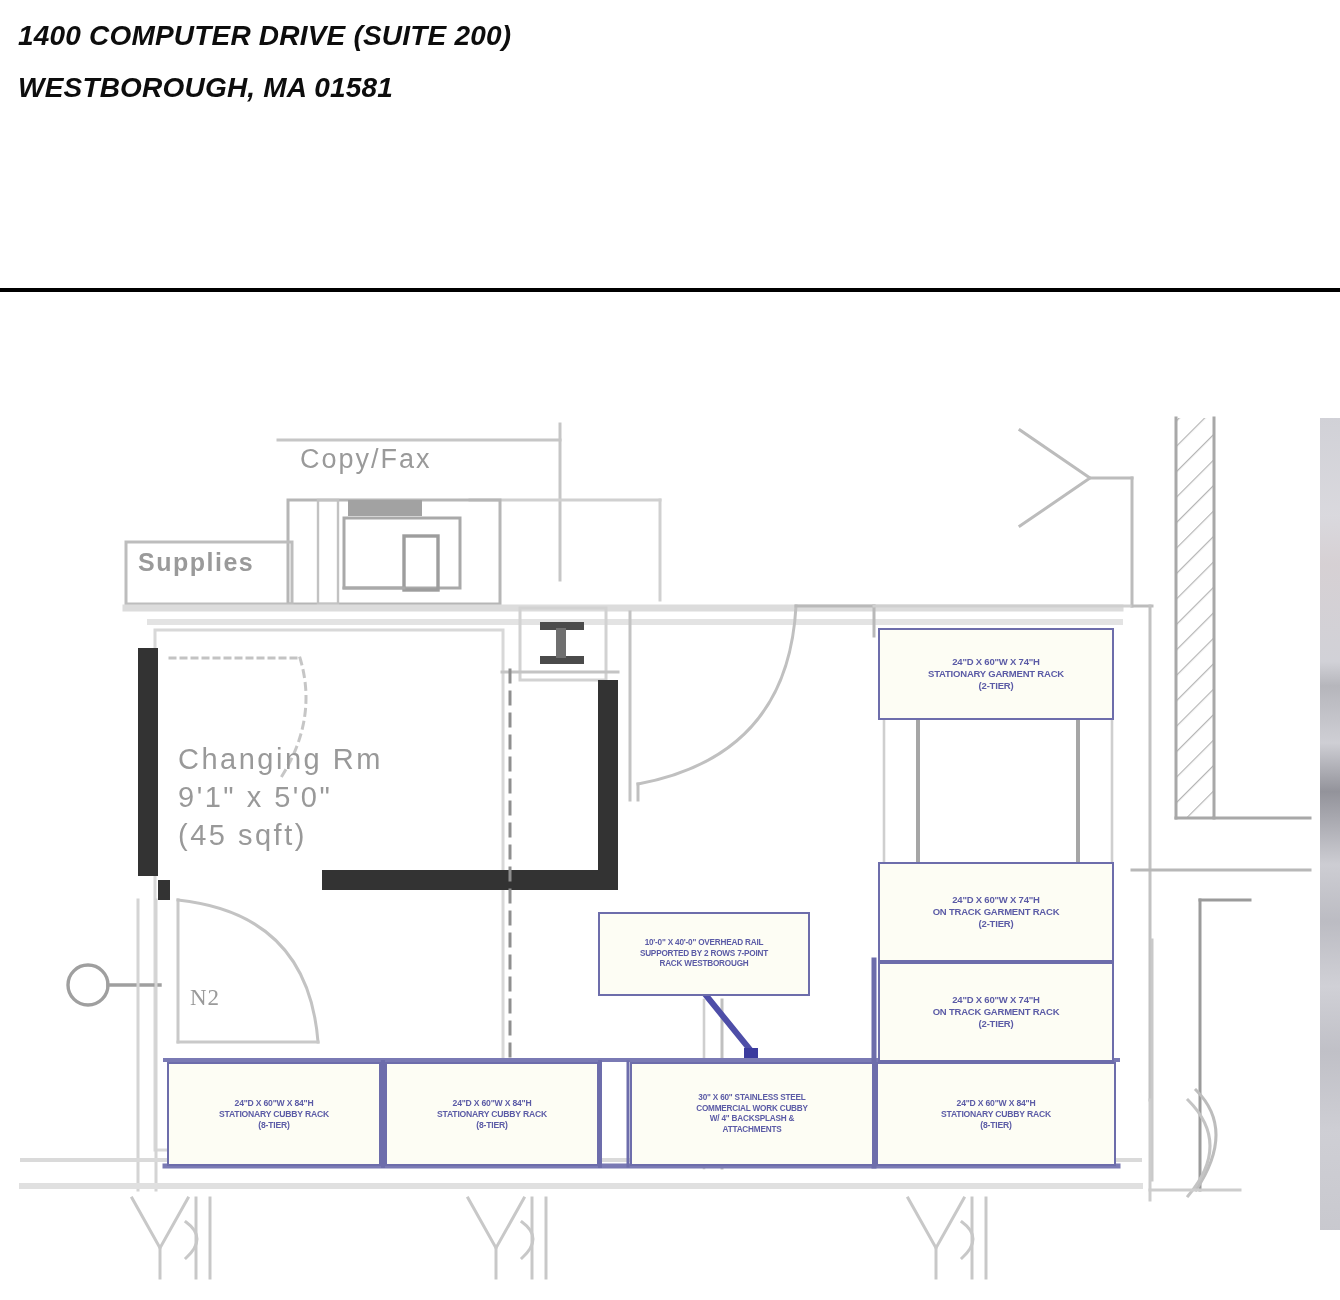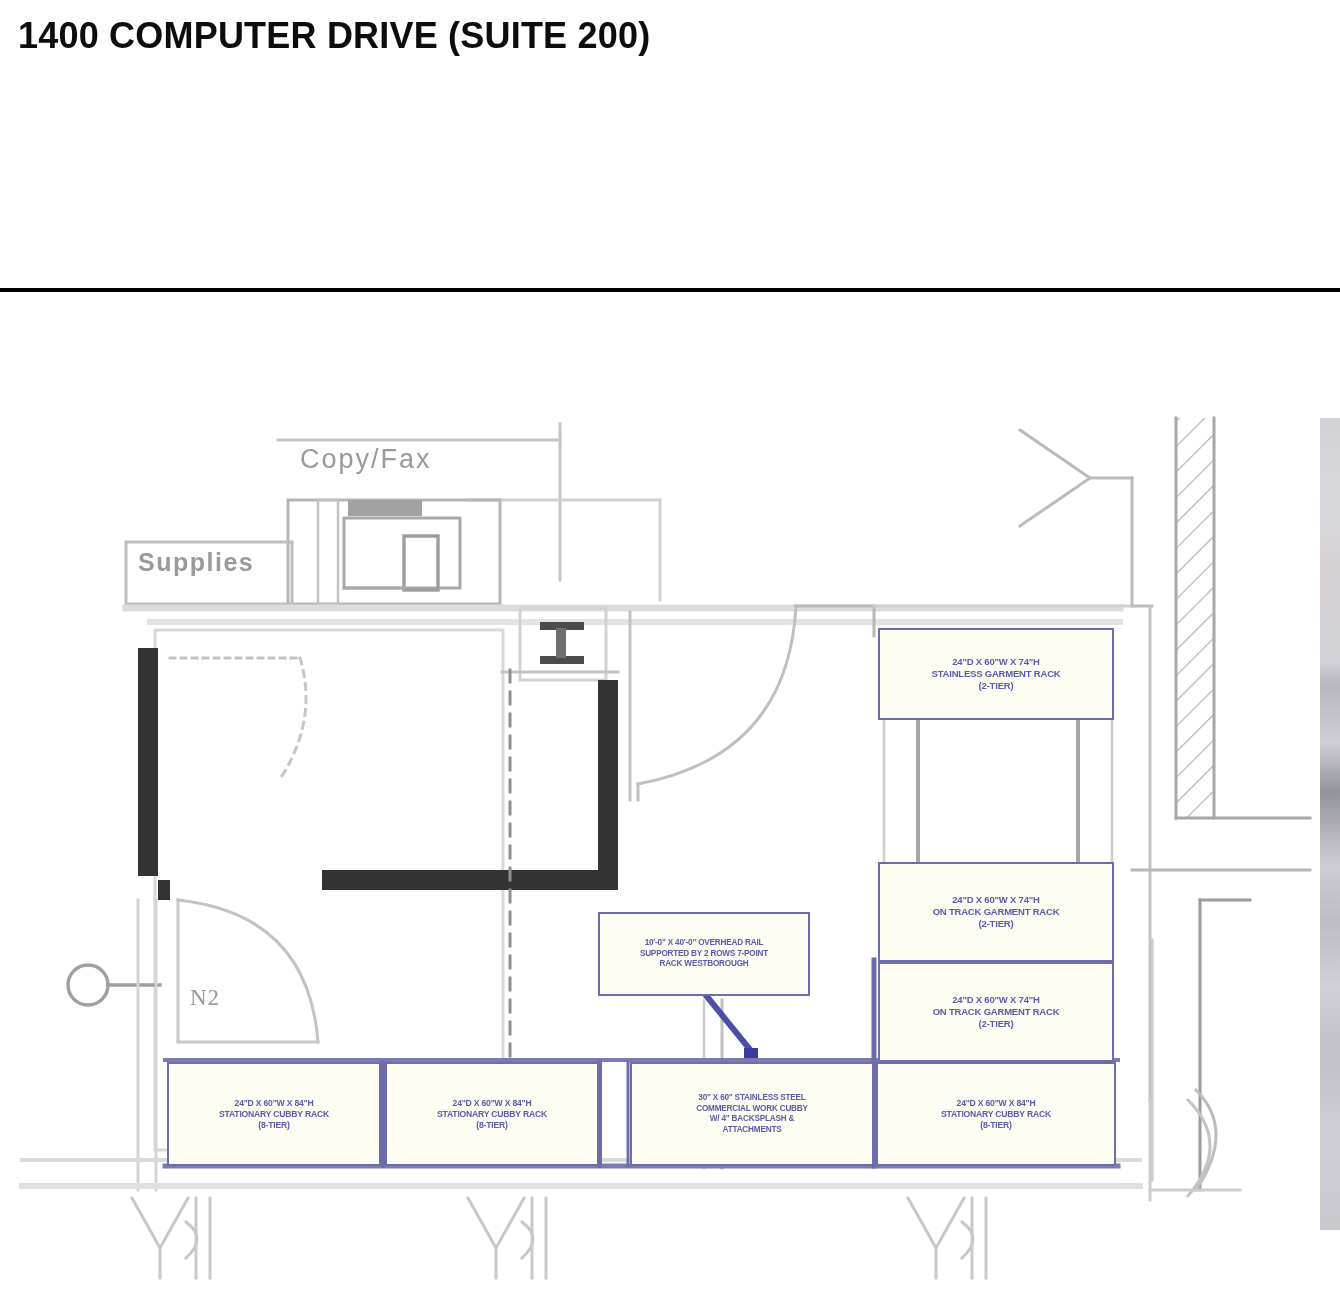--- a/index.html
+++ b/index.html
@@ -5,21 +5,21 @@
 <style>
   html,body{margin:0;padding:0;background:#ffffff;}
   body{
     width:1340px;height:1300px;position:relative;overflow:hidden;
     font-family:"Liberation Sans","DejaVu Sans",sans-serif;
   }
 
   
   #header{position:absolute;left:18px;top:10px;width:1100px;}
   .addr-line{
-    font-weight:600;font-size:36px;line-height:52px;
+    font-style:italic;font-weight:600;font-size:28px;line-height:52px;
     color:#0d0d0d;letter-spacing:0.2px;white-space:nowrap;
   }
 
   
   #divider{
     position:absolute;left:0px;top:288px;width:1340px;height:4px;
     background:#000000;
   }
 
   
@@ -60,20 +60,21 @@
       #c9c9d0 30%,#a9a9b0 33%,#c6c6cd 40%,#808089 46%,#c4c4cb 55%,
       #b0b0b8 62%,#c8c8cf 70%,#b5b5bd 78%,#c6c6cd 88%,#bfbfc6 100%);
     opacity:.85;
   }
 </style>
 </head>
 <body>
 
 <div id="header">
   <div class="addr-line">1400 COMPUTER DRIVE (SUITE 200)</div>
+  <div class="addr-line">WESTBOROUGH, MA 01581</div>
 </div>
 
 <div id="divider"></div>
 
 <div id="plan">
 
   <svg width="1340" height="880" viewBox="0 0 1340 880">
     <defs>
       <pattern id="hatch" patternUnits="userSpaceOnUse" width="18" height="18" patternTransform="rotate(45)">
         <line x1="0" y1="0" x2="0" y2="18" stroke="#b4b4b4" stroke-width="2.4"></line>
@@ -198,27 +199,30 @@
       <path d="M1188 700 q 44 44 0 96" stroke="#c4c4c4" stroke-width="3"></path>
       <line x1="1150" y1="790" x2="1240" y2="790" stroke="#cdcdcd" stroke-width="3"></line>
       <line x1="1150" y1="700" x2="1150" y2="800" stroke="#cdcdcd" stroke-width="3"></line>
     </g>
   </svg>
 
   <div class="plantext" id="t-copyfax" style="left:300px;top:44px;">Copy/Fax</div>
 
   <div class="plantext" id="t-supplies" style="left:138px;top:148px;">Supplies</div>
 
+  <div class="plantext" id="t-changing" style="left:178px;top:340px;">Changing Rm
+9'1" x 5'0"
+(45 sqft)</div>
 
 
   <div class="plantext" id="t-n2" style="left:190px;top:585px;">N2</div>
 
   <div class="callout c-sm" style="left:878px;top:228px;width:236px;height:92px;">
     <span class="ln">24"D X 60"W X 74"H</span>
-    <span class="ln">STAINLESS GARMENT RACK</span>
+    <span class="ln">STATIONARY GARMENT RACK</span>
     <span class="ln">(2-TIER)</span>
   </div>
 
   <div class="callout c-sm" style="left:878px;top:462px;width:236px;height:100px;">
     <span class="ln">24"D X 60"W X 74"H</span>
     <span class="ln">ON TRACK GARMENT RACK</span>
     <span class="ln">(2-TIER)</span>
   </div>
 
   <div class="callout c-sm" style="left:878px;top:562px;width:236px;height:100px;">

